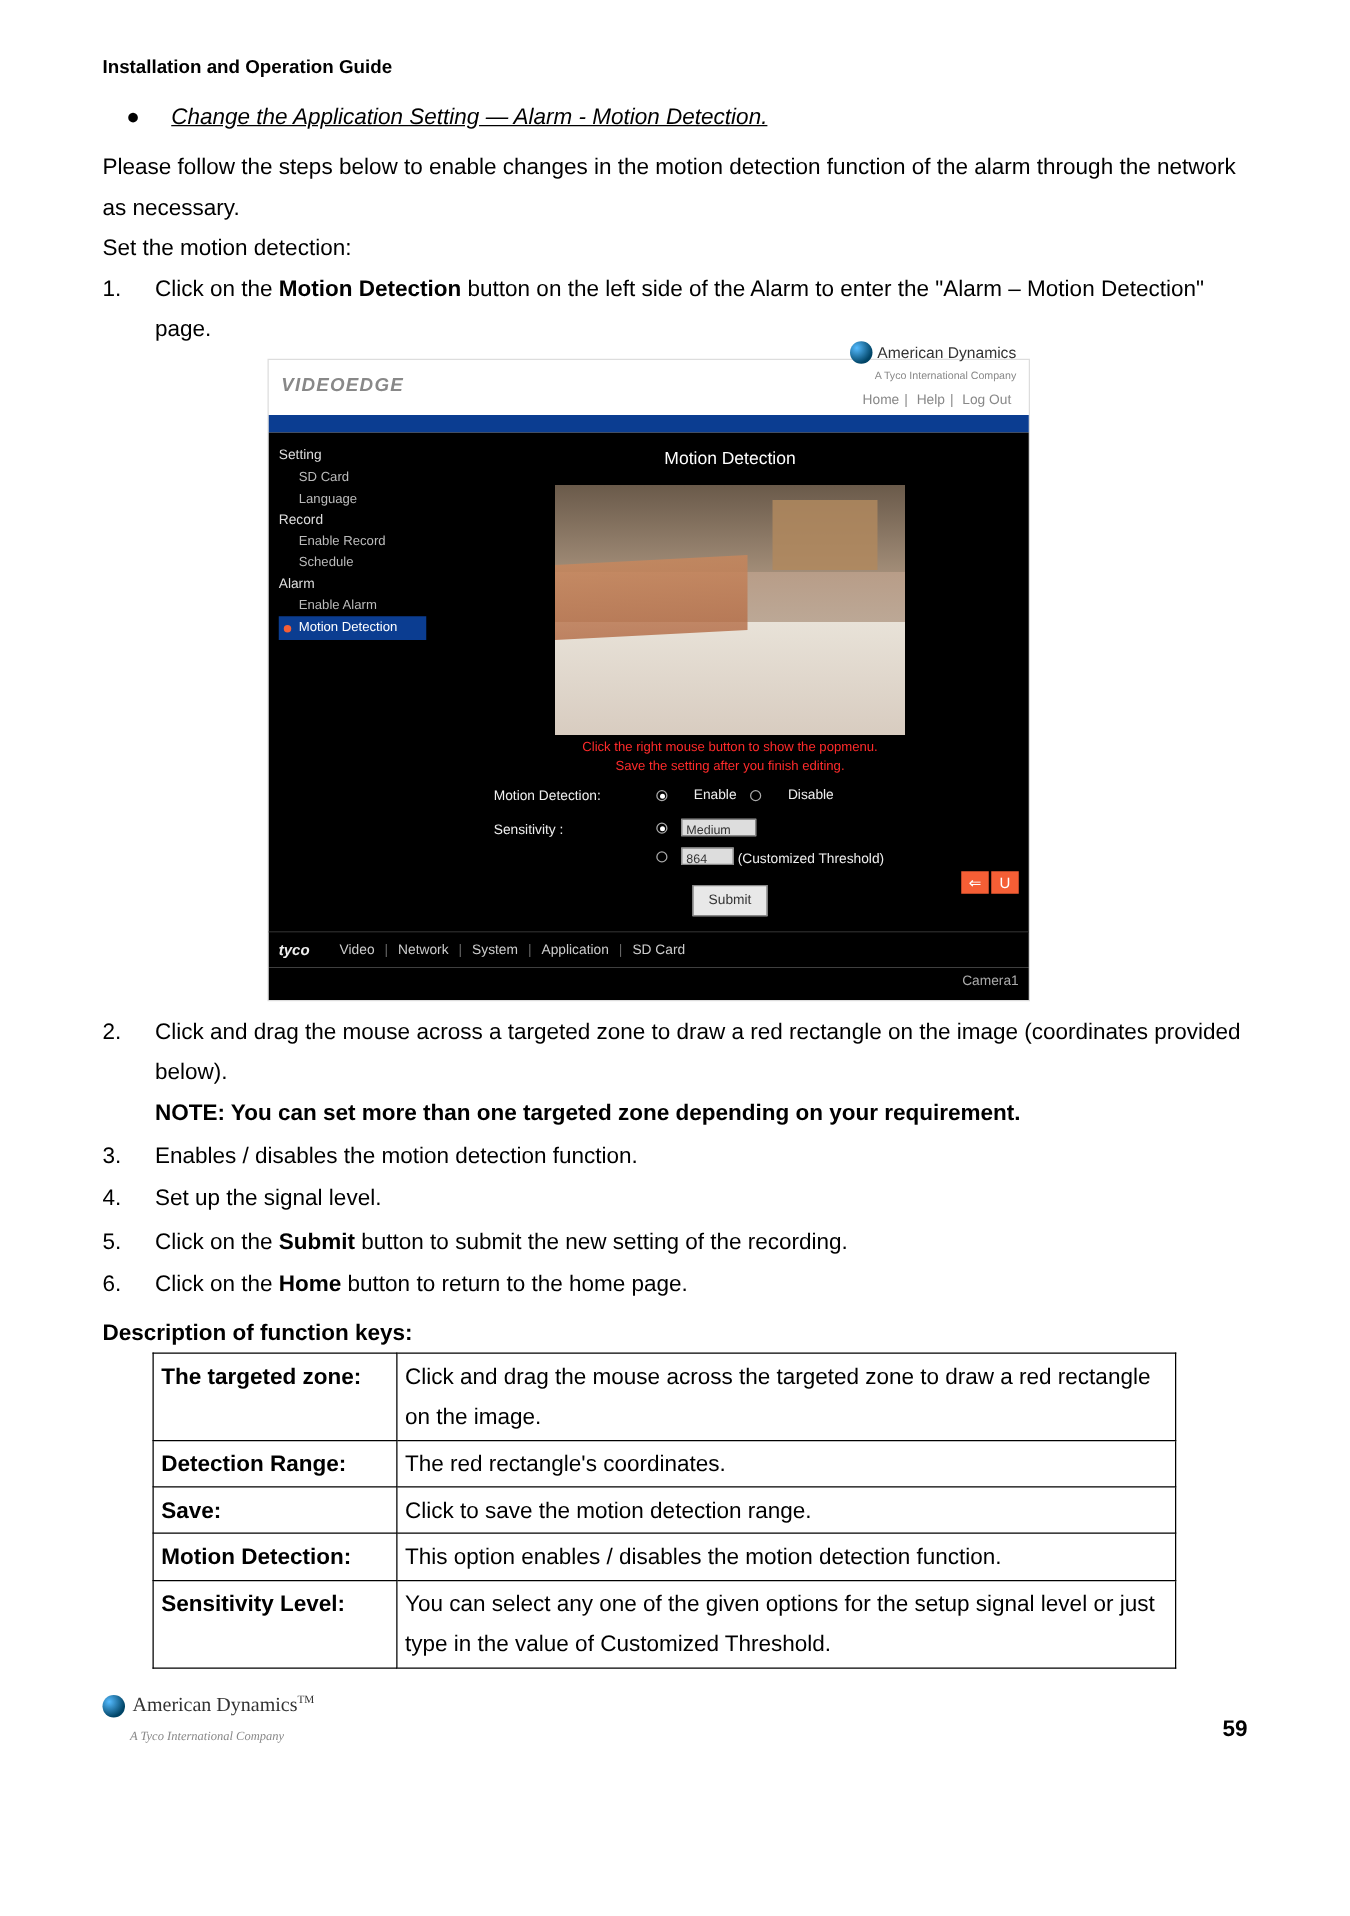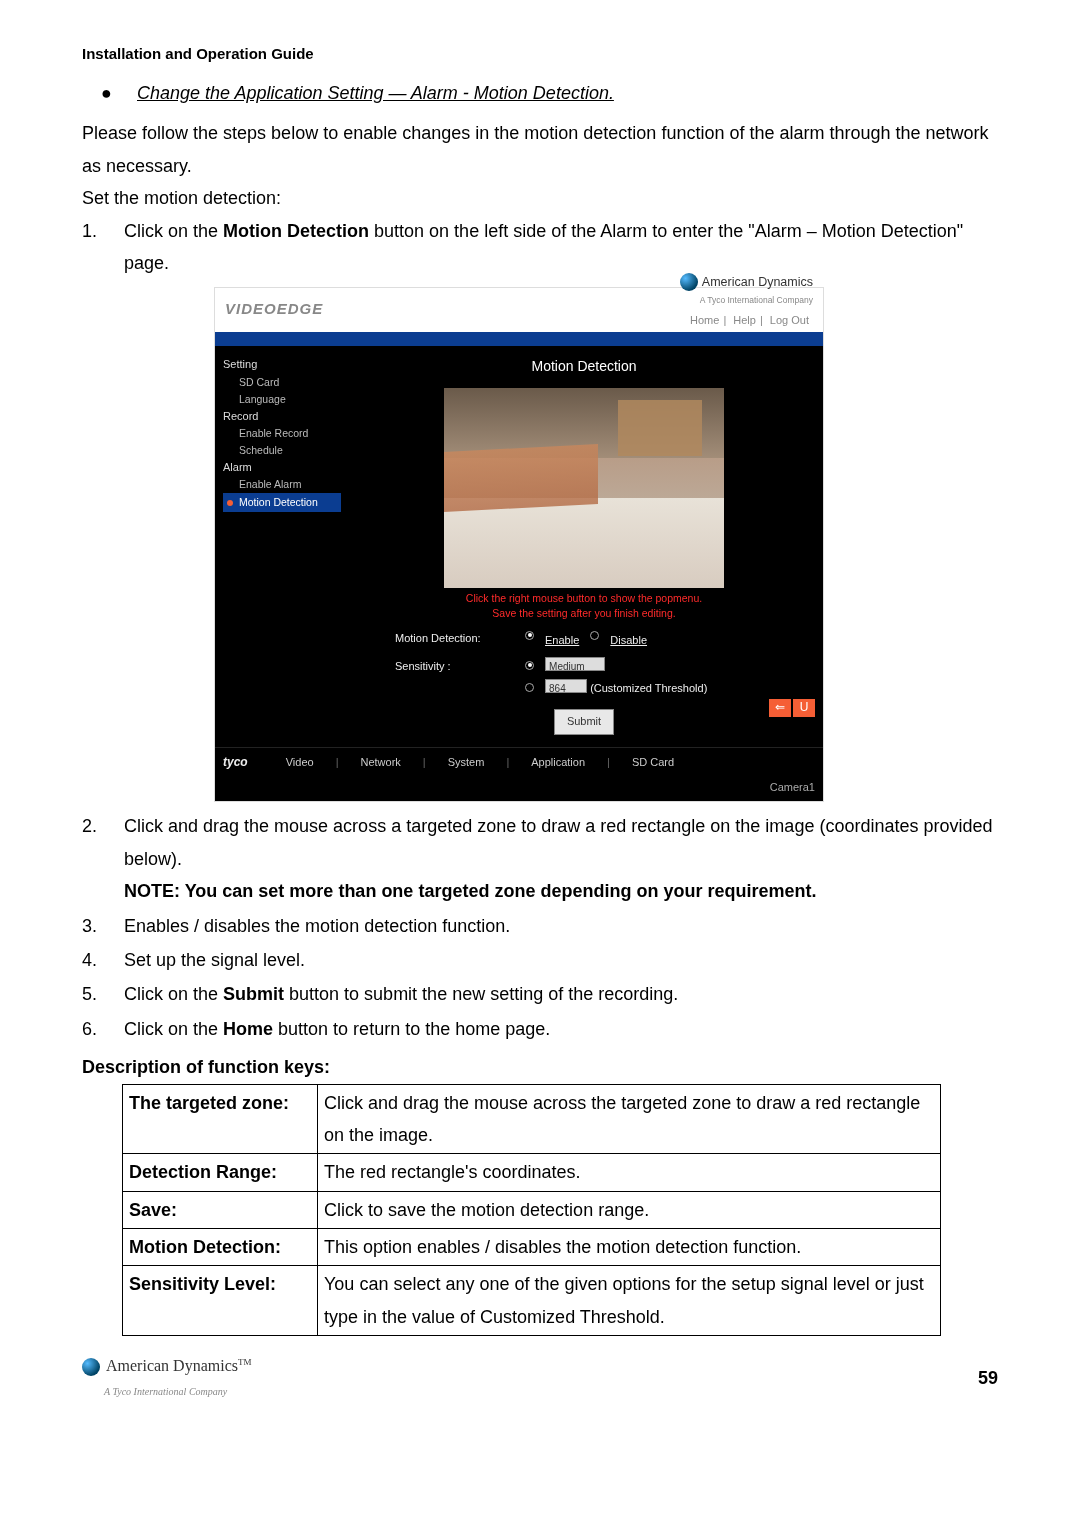--- a/index.html
+++ b/index.html
@@ -133,21 +133,21 @@
     content:"";
     position:absolute; right:8%; top:6%;
     width: 30%; height: 28%;
     background:#b0885e;
     opacity:.85;
   }
   .hint-red { color: #ff2b2b; font-size: 10.5px; line-height: 1.3; margin-bottom: 2px; }
   .form-row { display: flex; align-items: center; justify-content: flex-start; gap: 10px; margin: 6px 0 0 40px; color: #eee; font-size: 11px; }
   .form-row .label { width: 120px; text-align: left; }
   .form-row .controls { text-align: left; flex:1; }
-  .radio { display:inline-flex; align-items:flex-start; gap:11px; margin-right:8px;text-decoration:underline; }
+  .radio { display:inline-flex; align-items:center; gap:21px; margin-right:8px; }
   .radio .dot { width:9px; height:9px; border-radius:50%; border:1px solid #aaa; display:inline-block; position:relative; }
   .radio .dot.sel::after { content:""; position:absolute; inset:1.5px; background:#fff; border-radius:50%; }
   .mini-input {
     width: 60px; height: 14px; font-size:10px; background:#ddd; border:1px solid #888;
     display:inline-block; text-align:left; padding:0 3px; color:#333;
   }
   .mini-input.wide { width: 42px; }
   .submit-btn {
     display:inline-block; background:#e8e8e8; color:#333; border:1px solid #888;
     padding: 2px 12px; font-size:11px; margin-top:10px;
@@ -159,21 +159,21 @@
     width:22px; height:18px; background:#f55e35; display:flex;
     align-items:center; justify-content:center; color:#fff; font-size:12px;
   }
   .scr-bottombar {
     position: relative;
     background: #000;
     border-top: 1px solid #222;
     padding: 4px 8px 2px 8px;
     font-size: 11px;
     color:#ccc;
-    display:flex; align-items:center; gap:22px;
+    display:flex; align-items:center; gap:8px;
   }
   .scr-bottombar .brand { font-style:italic; font-weight:bold; font-size:12px; color:#eee; margin-right:16px;}
   .scr-bottombar .sep { color:#666; }
   .scr-footer {
     background:#000;
     color:#aaa;
     text-align:right;
     font-size:11px;
     padding: 2px 8px 4px 8px;
   }
@@ -188,21 +188,21 @@
   }
   table.desc-table td {
     border: 1px solid #000;
     padding: 2px 6px;
     vertical-align: top;
     line-height: 1.8;
   }
   table.desc-table td.k { font-weight: bold; width: 195px; }
 
   .page-footer {
-    display: flex; justify-content: space-between; align-items: center;
+    display: flex; justify-content: space-between; align-items: flex-end;
     margin-top: 16px;
   }
   .footer-brand { font-size: 13px; color:#333; }
   .footer-brand .row1 { display:flex; align-items:center; gap:6px; }
   .footer-brand .globe2 {
     width: 18px; height: 18px; border-radius:50%;
     background: radial-gradient(circle at 30% 30%, #5bf, #046 70%);
   }
   .footer-brand .name { font-family: "Times New Roman", serif; font-size: 16px; }
   .footer-brand .name sup { font-size:9px; }

